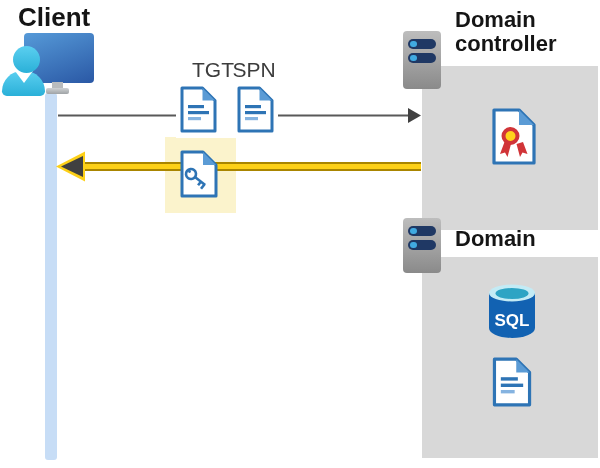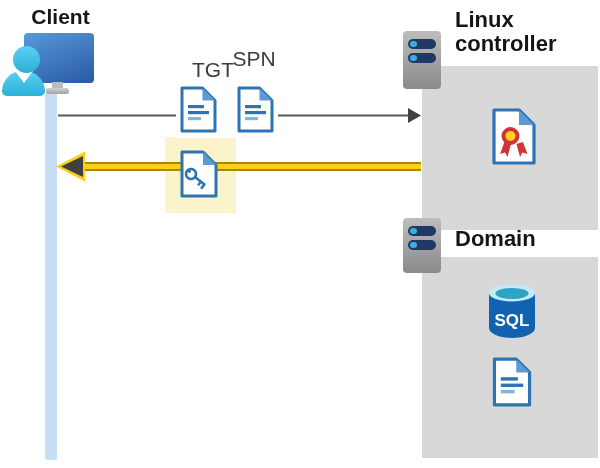--- a/index.html
+++ b/index.html
@@ -43,37 +43,37 @@
   .pill .dot{position:absolute;left:2px;top:1.8px;width:6.5px;height:6.5px;border-radius:50%;
              background:var(--cyan_dot);}
   svg{display:block;}
   svg text{font-family:"Liberation Sans",sans-serif;}
 </style>
 </head>
 <body>
 
 <div class="canvas">
 
-  <div class="abs title" style="left:18px;top:5px;width:85px;text-align:center;font-size:21px;">Client</div>
+  <div class="abs title" style="left:18px;top:5px;width:85px;font-size:26px;">Client</div>
   <div class="abs lifeline"></div>
   <div class="abs monitor"></div>
   <div class="abs stand-neck"></div>
   <div class="abs stand-base"></div>
   <div class="abs person-body"></div>
   <div class="abs person-collar"></div>
   <div class="abs person-head"></div>
 
   <svg class="abs z2" style="left:50px;top:100px;" width="372" height="30" viewBox="0 0 372 30">
     <line x1="8" y1="15.5" x2="360" y2="15.5" stroke="var(--arrow_gray)" stroke-width="2"></line>
     <polygon points="358,8 371,15.5 358,23" fill="var(--arrowhead_dark)"></polygon>
   </svg>
 
   <div class="abs doc-backing"></div>
   <div class="abs sublabel" style="left:188px;top:58px;width:50px;text-align:center;">TGT</div>
-  <div class="abs sublabel" style="left:229px;top:47px;width:50px;text-align:center;">SPN</div>
+  <div class="abs sublabel" style="left:229px;top:58px;width:50px;text-align:center;">SPN</div>
 
   <svg class="abs z4" style="left:180px;top:86px;" width="37" height="47" viewBox="0 0 37 47">
     <path d="M2,2 H22.5 L35,14.5 V45 H2 Z" fill="#fff" stroke="var(--icon_blue)" stroke-width="3" stroke-linejoin="round"></path>
     <path d="M22.5,2 L35,14.5 H22.5 Z" fill="var(--fold_blue)"></path>
     <rect x="8" y="19" width="16" height="3.2" fill="var(--icon_blue)"></rect>
     <rect x="8" y="25" width="21" height="3.2" fill="var(--icon_blue)"></rect>
     <rect x="8" y="31" width="13" height="3.2" fill="var(--line_light)"></rect>
   </svg>
   <svg class="abs z4" style="left:237px;top:86px;" width="37" height="47" viewBox="0 0 37 47">
     <path d="M2,2 H22.5 L35,14.5 V45 H2 Z" fill="#fff" stroke="var(--icon_blue)" stroke-width="3" stroke-linejoin="round"></path>
@@ -104,21 +104,21 @@
 
   <div class="abs gray-box" style="left:422px;top:66px;height:164px;"></div>
   <div class="abs server-icon" style="left:403px;top:31px;height:58px;">
     <div class="pill" style="top:8px;">
         <div class="dot"></div>
       </div>
     <div class="pill" style="top:22px;">
         <div class="dot"></div>
       </div>
   </div>
-  <div class="abs title" style="left:455px;top:8px;width:116px;">Linux controller</div>
+  <div class="abs title" style="left:455px;top:8px;width:116px;">Domain controller</div>
   <svg class="abs z4" style="left:492px;top:108px;" width="44" height="57" viewBox="0 0 44 57">
     <path d="M2,2 H27 L42,17 V55 H2 Z" fill="#fff" stroke="var(--icon_blue)" stroke-width="3.2" stroke-linejoin="round"></path>
     <path d="M27,2 L42,17 H27 Z" fill="var(--fold_blue)"></path>
     <polygon points="12.5,34 19,36 15.5,49 13,44.5 8,46" fill="var(--cert_red)"></polygon>
     <polygon points="24.5,36 31,34 35.5,46 30.5,44.5 28,49" fill="var(--cert_red)"></polygon>
     <circle cx="18.5" cy="28" r="7" fill="var(--cert_gold)" stroke="var(--cert_red)" stroke-width="4"></circle>
   </svg>
 
   <div class="abs gray-box" style="left:422px;top:257px;height:201px;"></div>
   <div class="abs server-icon" style="left:403px;top:218px;height:55px;">

